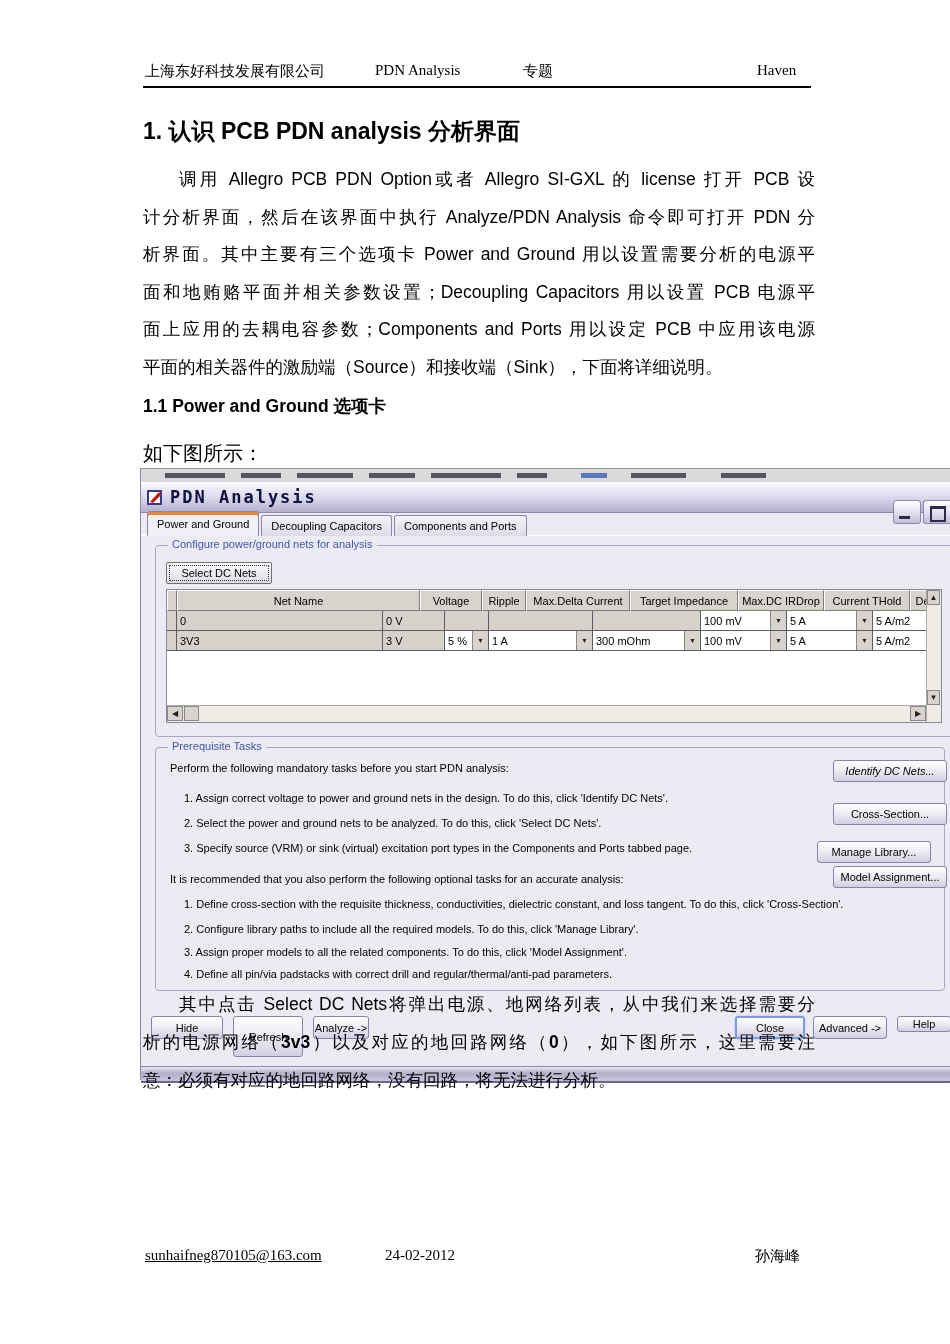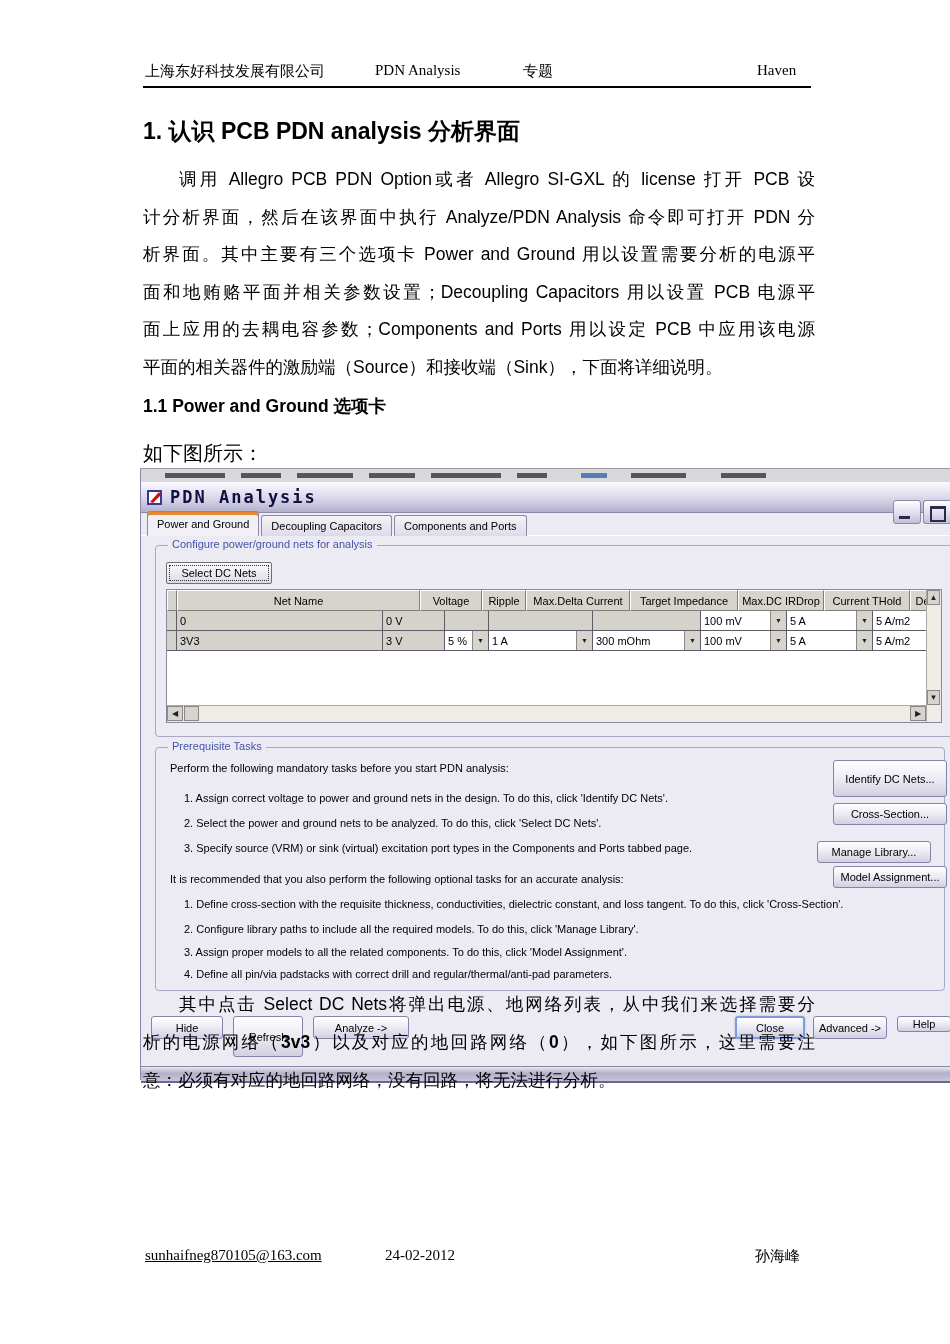--- a/index.html
+++ b/index.html
@@ -252,29 +252,29 @@
         <div id="otasks">
             <div class="task" style="top: 150px;">1. Define cross-section with the requisite thickness, conductivities, dielectric constant, and loss tangent. To do this, click 'Cross-Section'.</div>
             <div class="task" style="top: 175px;">2. Configure library paths to include all the required models.  To do this, click 'Manage Library'.</div>
             <div class="task" style="top: 198px;">3. Assign proper models to all the related components.  To do this, click 'Model Assignment'.</div>
             <div class="task" style="top: 220px;">4. Define all pin/via padstacks with correct drill and regular/thermal/anti-pad parameters.</div>
           </div>
       </div>
     </div>
 
     <div id="sidebtns">
-        <div class="xbtn" style="left: 692px; top: 292px; width: 114px; height: 37px;">Identify DC Nets...</div>
+        <div class="xbtn" style="left: 692px; top: 292px; width: 114px; height: 22px; font-style: italic;">Identify DC Nets...</div>
         <div class="xbtn" style="left: 692px; top: 335px; width: 114px; height: 22px;">Cross-Section...</div>
         <div class="xbtn" style="left: 676px; top: 373px; width: 114px; height: 22px;">Manage Library...</div>
         <div class="xbtn" style="left: 692px; top: 398px; width: 114px; height: 22px;">Model Assignment...</div>
       </div>
     <div id="botbtns">
         <div class="xbtn" style="left: 10px; top: 548px; width: 72px; height: 23px;">Hide</div>
         <div class="xbtn" style="left: 92px; top: 548px; width: 70px; height: 41px;">Refresh</div>
-        <div class="xbtn" style="left: 172px; top: 548px; width: 96px; height: 23px;">Analyze -&gt;</div>
+        <div class="xbtn" style="left: 172px; top: 548px; width: 56px; height: 23px;">Analyze -&gt;</div>
         <div class="xbtn focusblue" style="left: 594px; top: 548px; width: 70px; height: 23px;">Close</div>
         <div class="xbtn" style="left: 672px; top: 548px; width: 74px; height: 23px;">Advanced -&gt;</div>
         <div class="xbtn" style="left: 756px; top: 548px; width: 54px; height: 16px;">Help</div>
       </div>
 
     <div class="bstrip"></div>
   </div>
 
   <div class="ovl" style="left:179px;top:992px;width:636px;">其中点击 Select DC Nets将弹出电源、地网络列表，从中我们来选择需要分</div>
   <div class="ovl" style="left:143px;top:1030px;" id="ovl2"><span>析的电源网络（</span><b>3v3</b><span>）以及对应的地回路网络（</span><b>0</b><span>），如下图所示，这里需要注</span></div>

